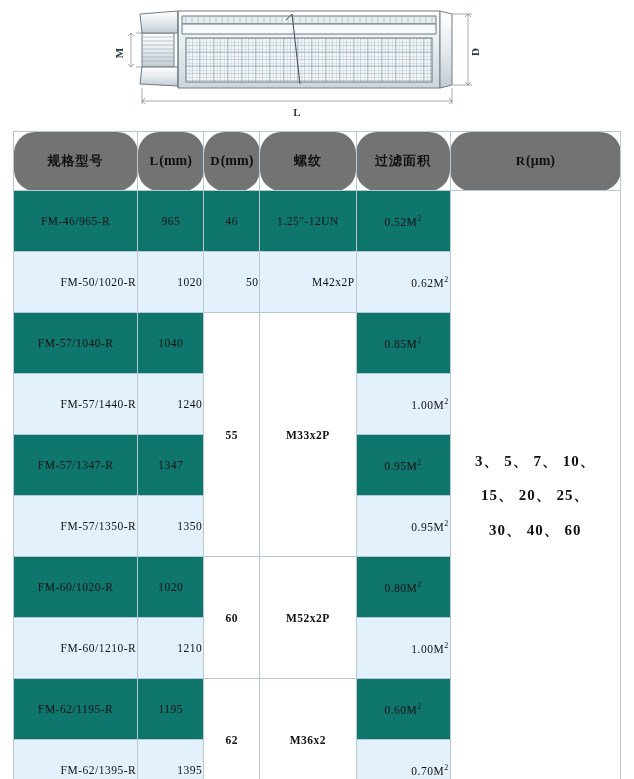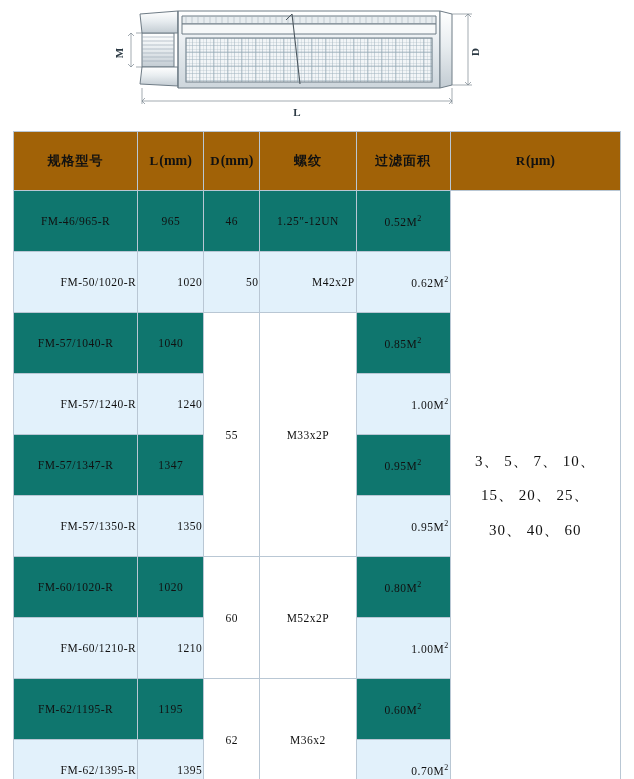--- a/index.html
+++ b/index.html
@@ -40,44 +40,46 @@
   }
   table.spec th, table.spec td {
     border: 1px solid #b9c7d4;
     text-align: center;
     vertical-align: middle;
     font-size: 11px;
     color: #111;
     font-family: "Liberation Serif", serif;
   }
   table.spec thead th {
-    background: #a16207;
+    background: #737373;
     height: 56px;
     font-weight: bold;
     font-size: 13px;
     letter-spacing: 1px;
+    border-radius: 21px;
   }
   table.spec thead th .sub {
     font-size: 14px;
     letter-spacing: 0;
   }
   table.spec tbody td {
     height: 58px;
     font-size: 11.5px;
     letter-spacing: 0.5px;
   }
   tr.alt td {
     background: #e2f1fb;
     text-align: right;
   }
   tr.plain td {
     background: #0f766e;
   }
   td.merged-white {
     background: #ffffff !important;
+    font-weight: bold;
   }
   sup {
     font-size: 8px;
     vertical-align: super;
   }
   .rcell {
     line-height: 2.3;
     font-size: 15px;
     letter-spacing: 1px;
   }
@@ -213,21 +215,21 @@
 
       <tr class="plain">
         <td>FM-57/1040-R</td>
         <td>1040</td>
         <td class="merged-white" rowspan="4">55</td>
         <td class="merged-white" rowspan="4">M33x2P</td>
         <td><span>0.85M</span><sup>2</sup></td>
       </tr>
 
       <tr class="alt">
-        <td>FM-57/1240-R</td>
+        <td>FM-57/1440-R</td>
         <td>1240</td>
         <td><span>1.00M</span><sup>2</sup></td>
       </tr>
 
       <tr class="plain">
         <td>FM-57/1347-R</td>
         <td>1347</td>
         <td><span>0.95M</span><sup>2</sup></td>
       </tr>
 

